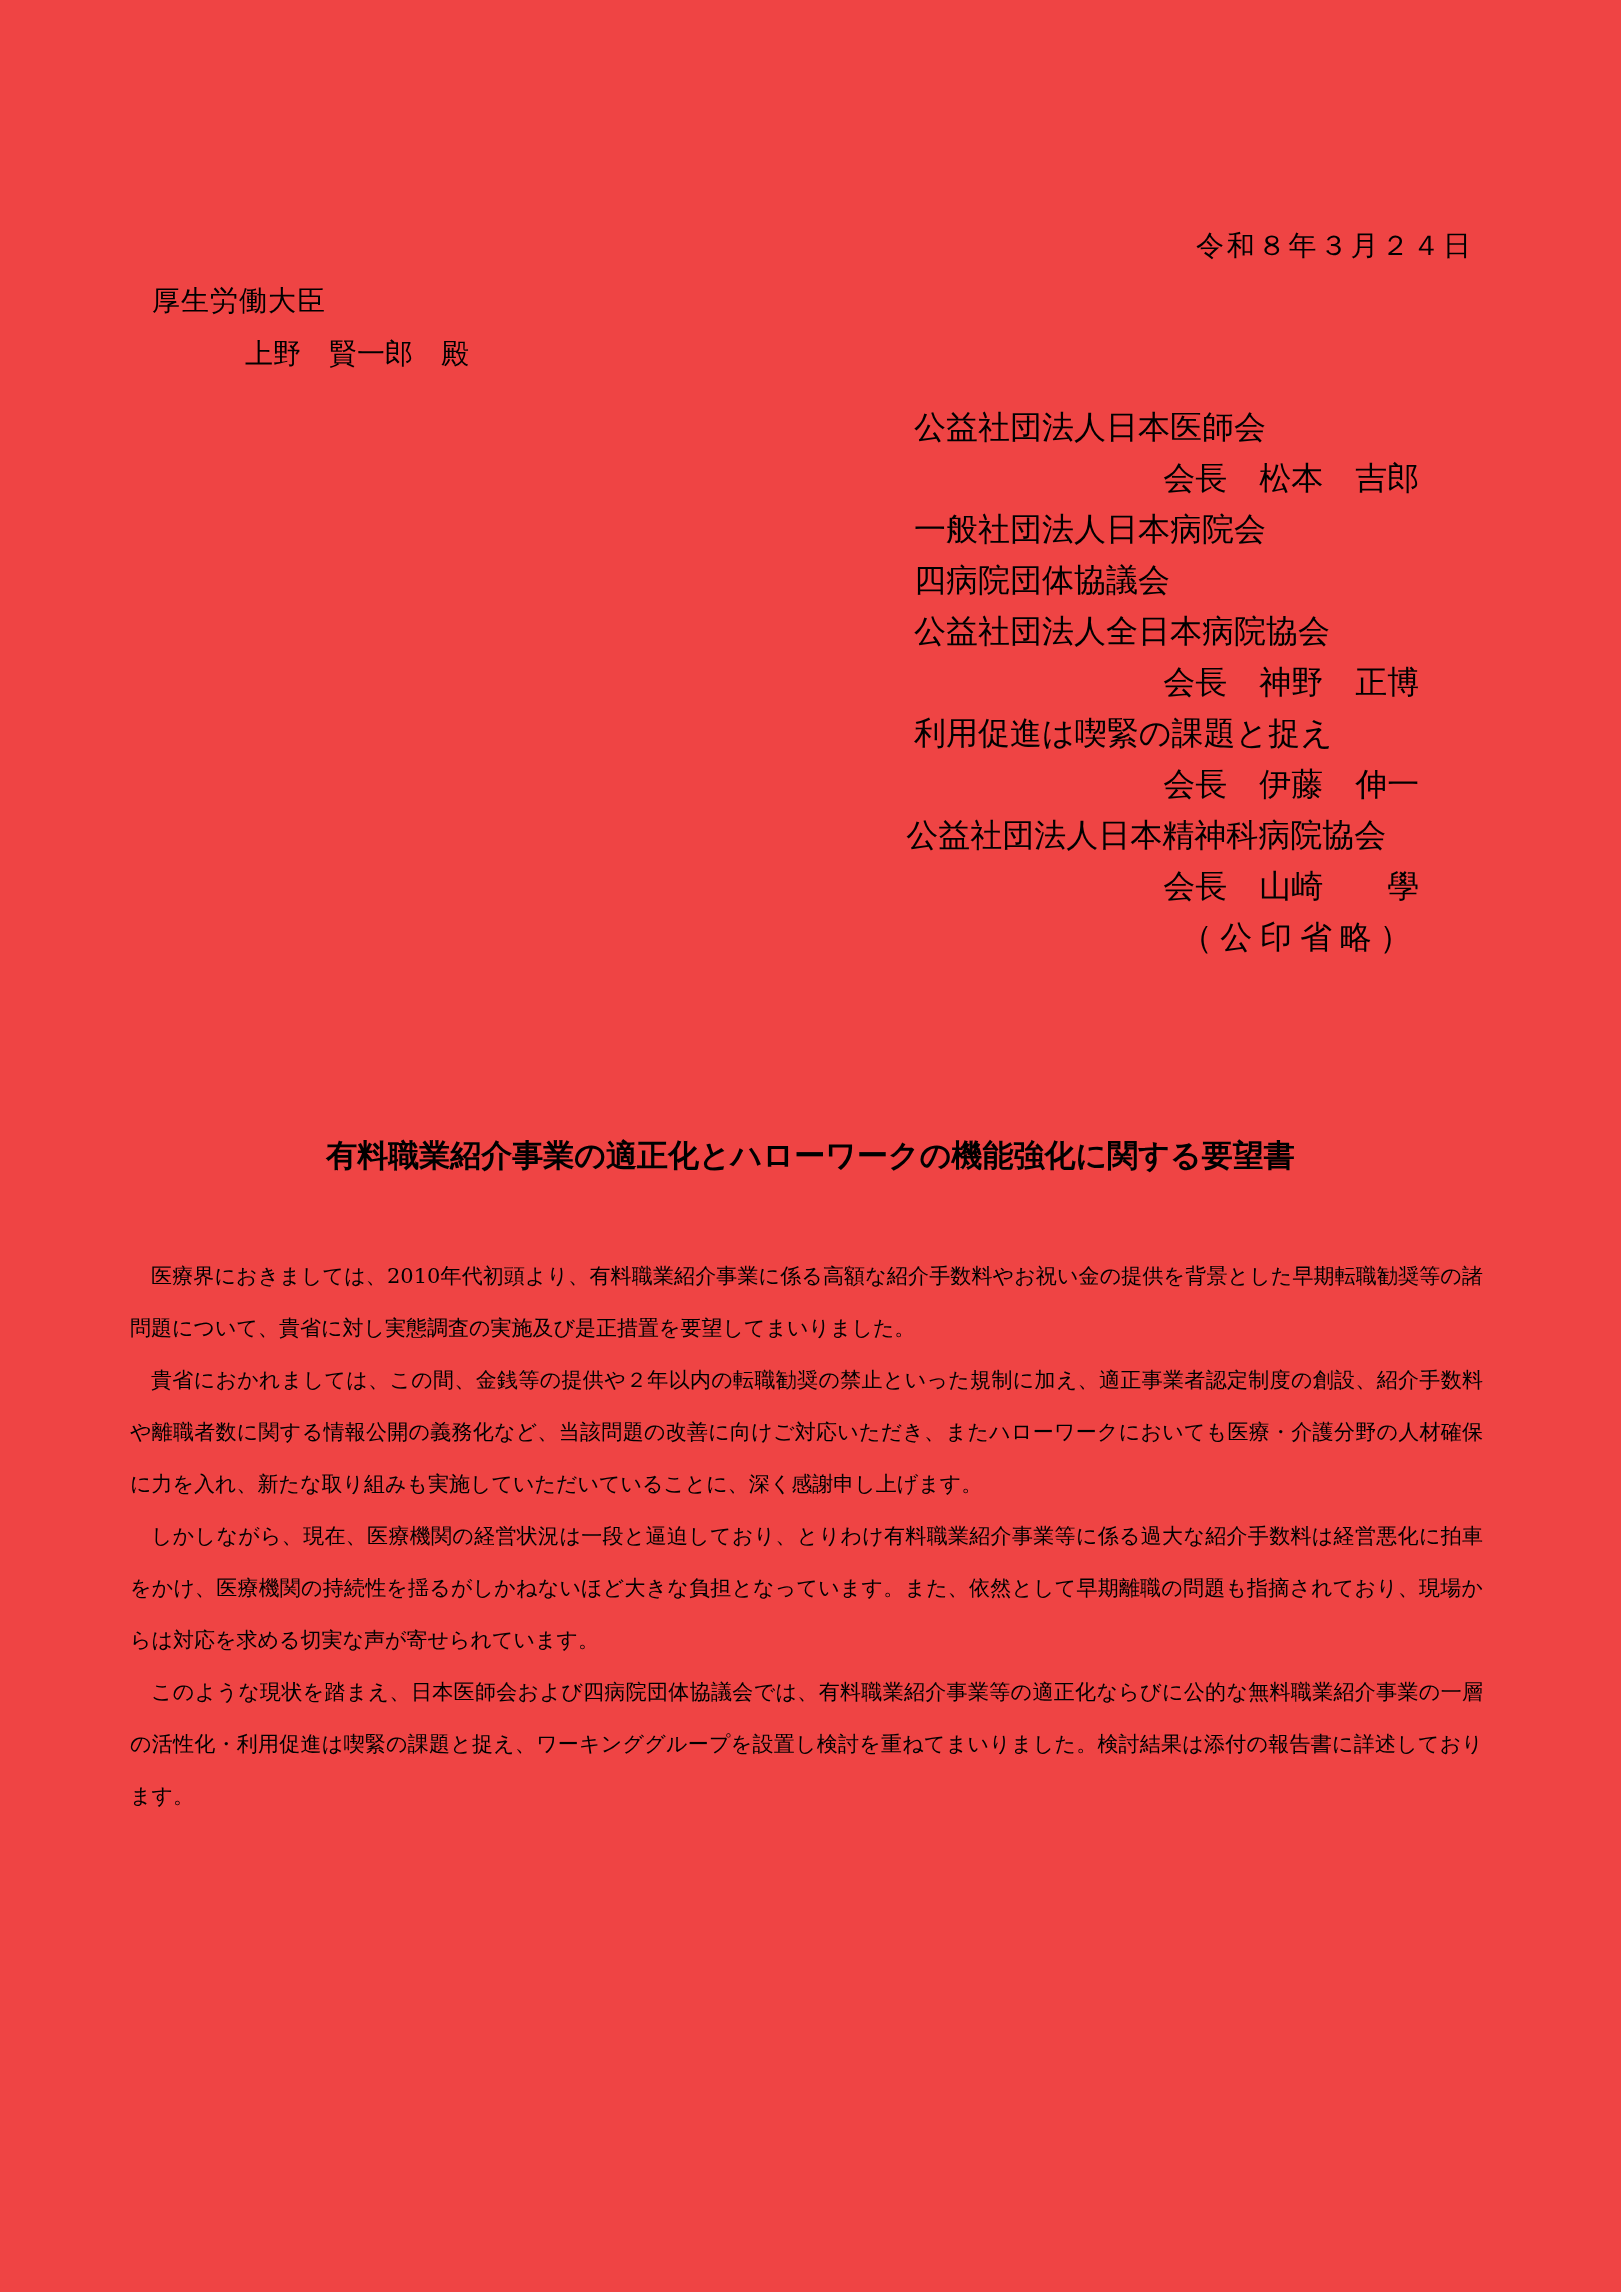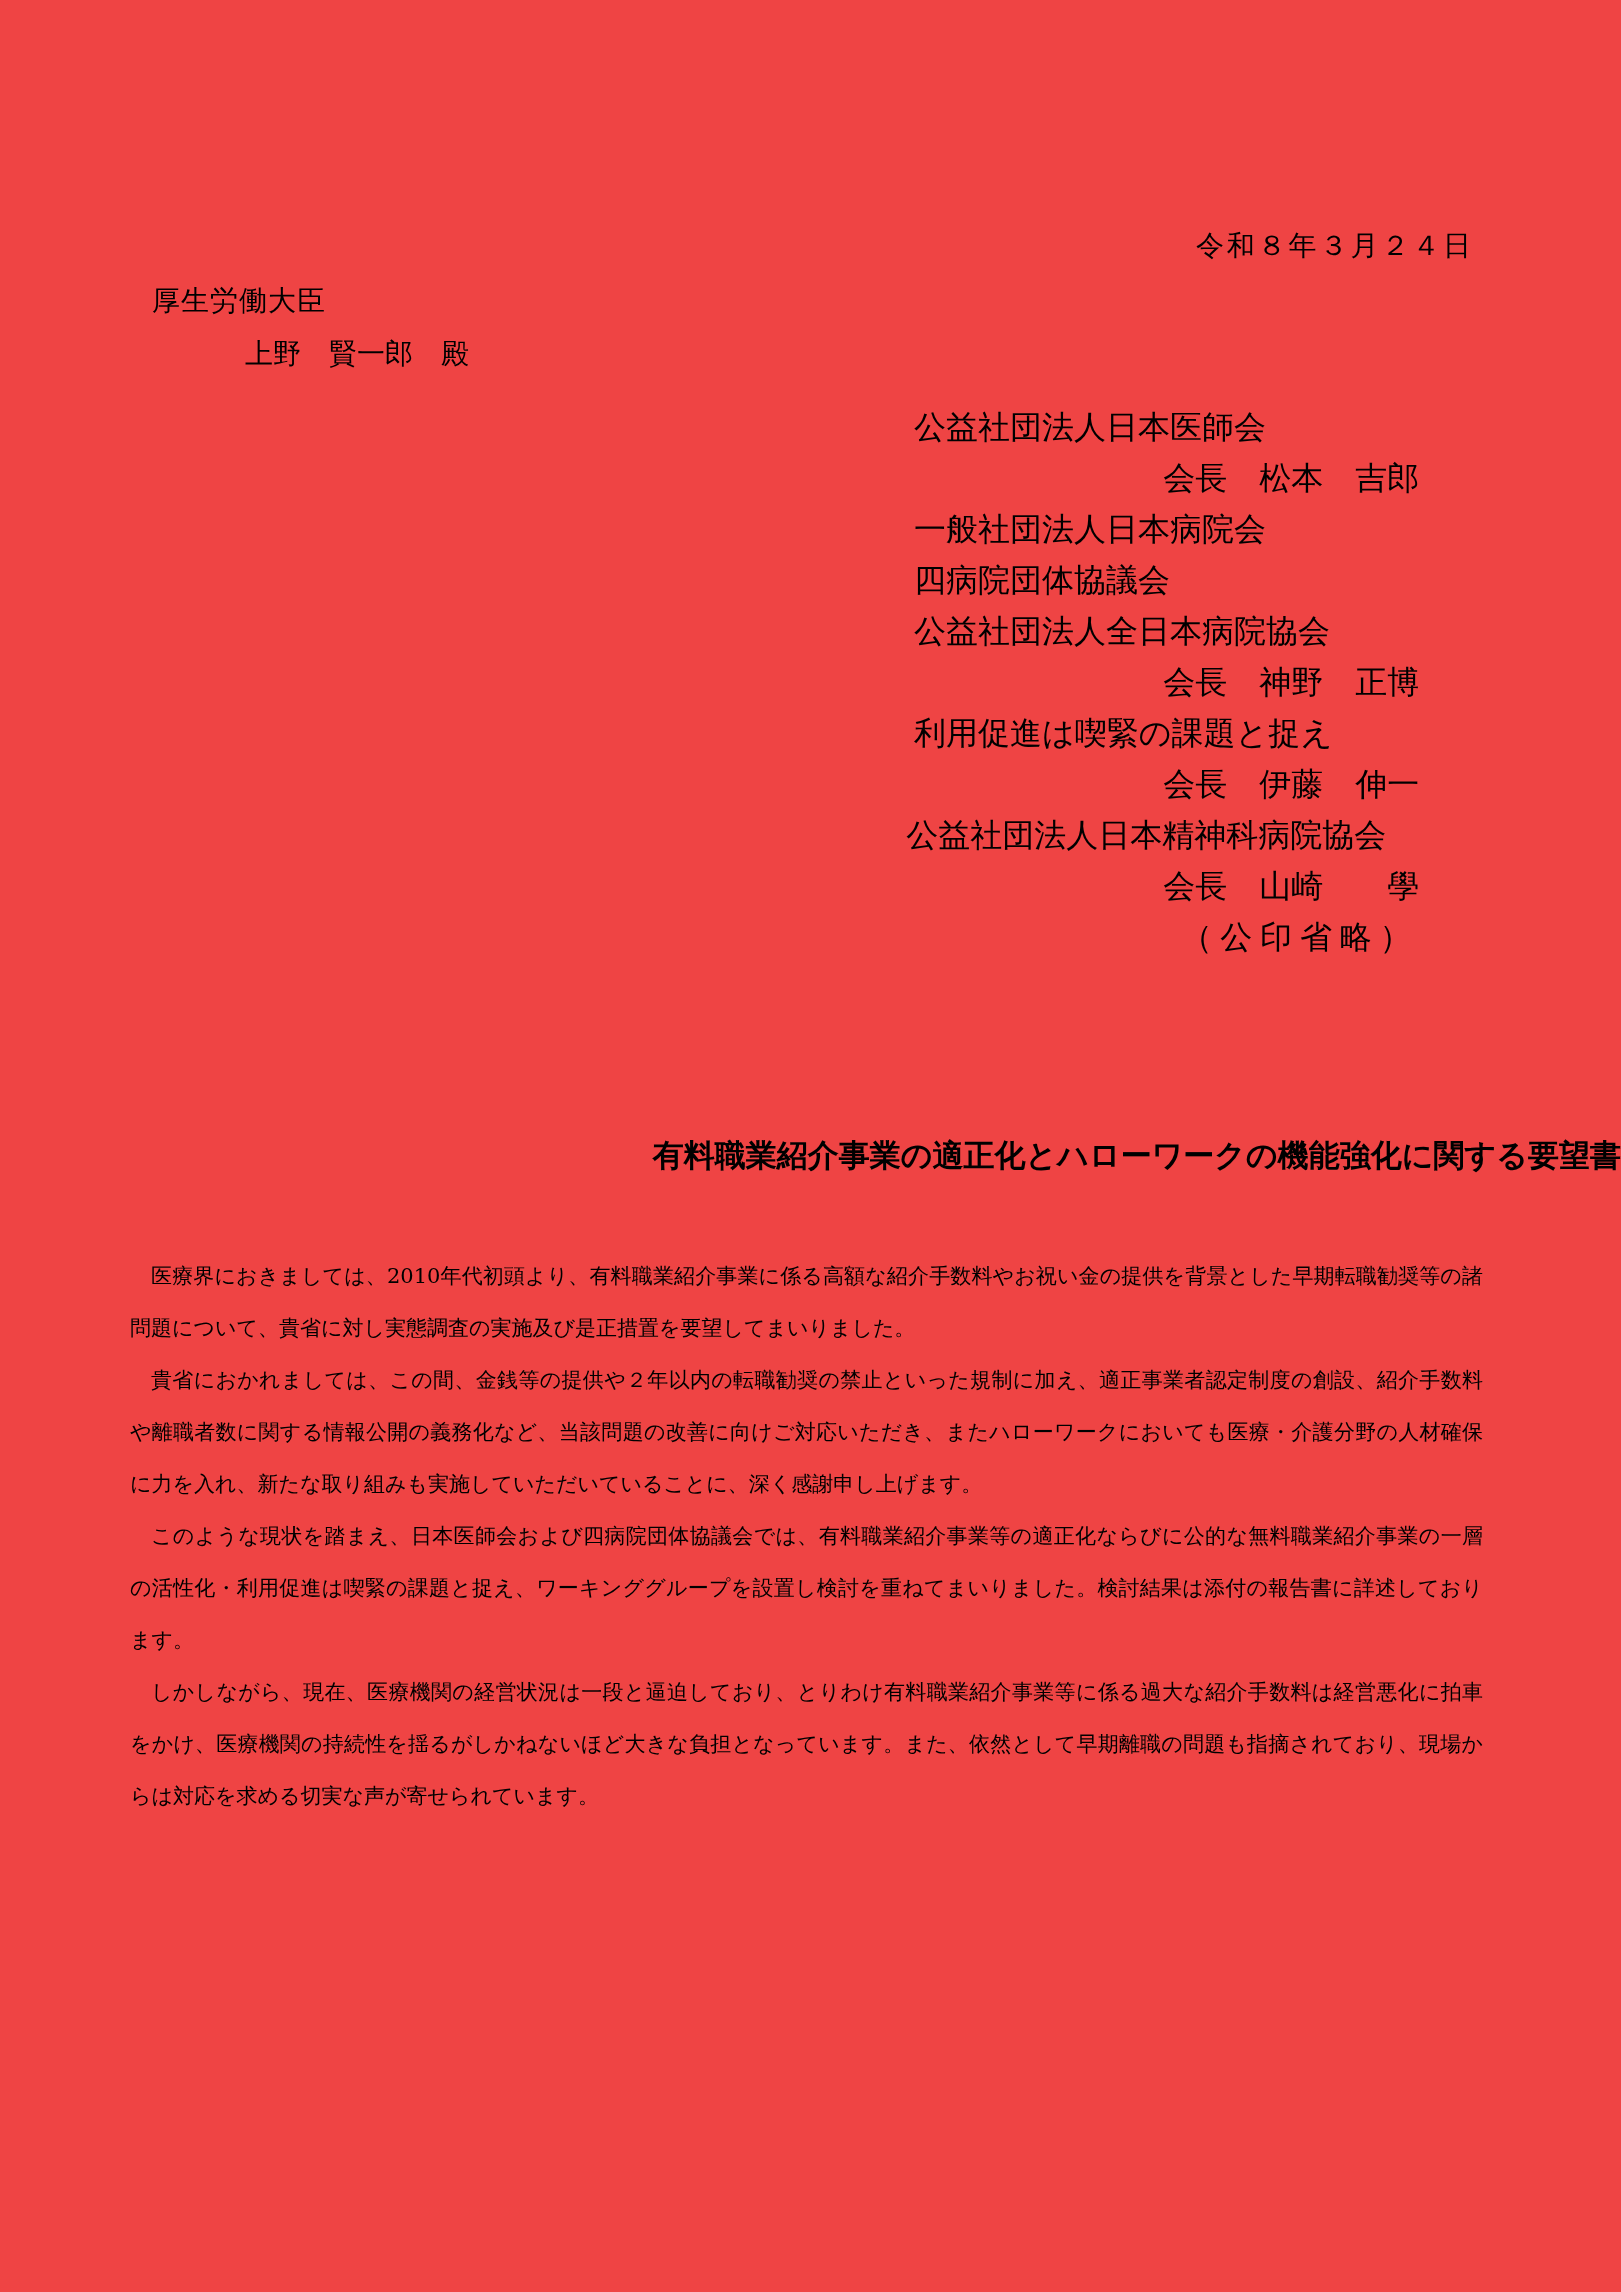--- a/index.html
+++ b/index.html
@@ -65,21 +65,21 @@
     line-height: 51px;
     text-align: right;
     padding-right: 13.7px;
     letter-spacing: 7.8px;
     white-space: nowrap;
   }
   .doc-title {
     left: 0;
     width: 1621px;
     top: 1135px;
-    text-align: right;
+    text-align: center;
     font-family: "DejaVu Sans", "Liberation Sans", sans-serif;
     font-weight: bold;
     font-size: 31px;
     letter-spacing: 0px;
   }
   .body-text {
     position: absolute;
     left: 130px;
     top: 1250px;
     width: 1353px;
@@ -114,18 +114,18 @@
     <div class="signer-org shift">公益社団法人日本精神科病院協会</div>
     <div class="signer-rep">会長　山崎　　學</div>
     <div class="seal">（公印省略）</div>
   </div>
 
   <div class="abs doc-title">有料職業紹介事業の適正化とハローワークの機能強化に関する要望書</div>
 
   <div class="body-text">
     <p class="para">医療界におきましては、2010年代初頭より、有料職業紹介事業に係る高額な紹介手数料やお祝い金の提供を背景とした早期転職勧奨等の諸問題について、貴省に対し実態調査の実施及び是正措置を要望してまいりました。</p>
     <p class="para">貴省におかれましては、この間、金銭等の提供や２年以内の転職勧奨の禁止といった規制に加え、適正事業者認定制度の創設、紹介手数料や離職者数に関する情報公開の義務化など、当該問題の改善に向けご対応いただき、またハローワークにおいても医療・介護分野の人材確保に力を入れ、新たな取り組みも実施していただいていることに、深く感謝申し上げます。</p>
+    <p class="para">しかしながら、現在、医療機関の経営状況は一段と逼迫しており、とりわけ有料職業紹介事業等に係る過大な紹介手数料は経営悪化に拍車をかけ、医療機関の持続性を揺るがしかねないほど大きな負担となっています。また、依然として早期離職の問題も指摘されており、現場からは対応を求める切実な声が寄せられています。</p>
     <p class="para">このような現状を踏まえ、日本医師会および四病院団体協議会では、有料職業紹介事業等の適正化ならびに公的な無料職業紹介事業の一層の活性化・利用促進は喫緊の課題と捉え、ワーキンググループを設置し検討を重ねてまいりました。検討結果は添付の報告書に詳述しております。</p>
-    <p class="para">しかしながら、現在、医療機関の経営状況は一段と逼迫しており、とりわけ有料職業紹介事業等に係る過大な紹介手数料は経営悪化に拍車をかけ、医療機関の持続性を揺るがしかねないほど大きな負担となっています。また、依然として早期離職の問題も指摘されており、現場からは対応を求める切実な声が寄せられています。</p>
   </div>
 
 </div>
 
 
 </body></html>

